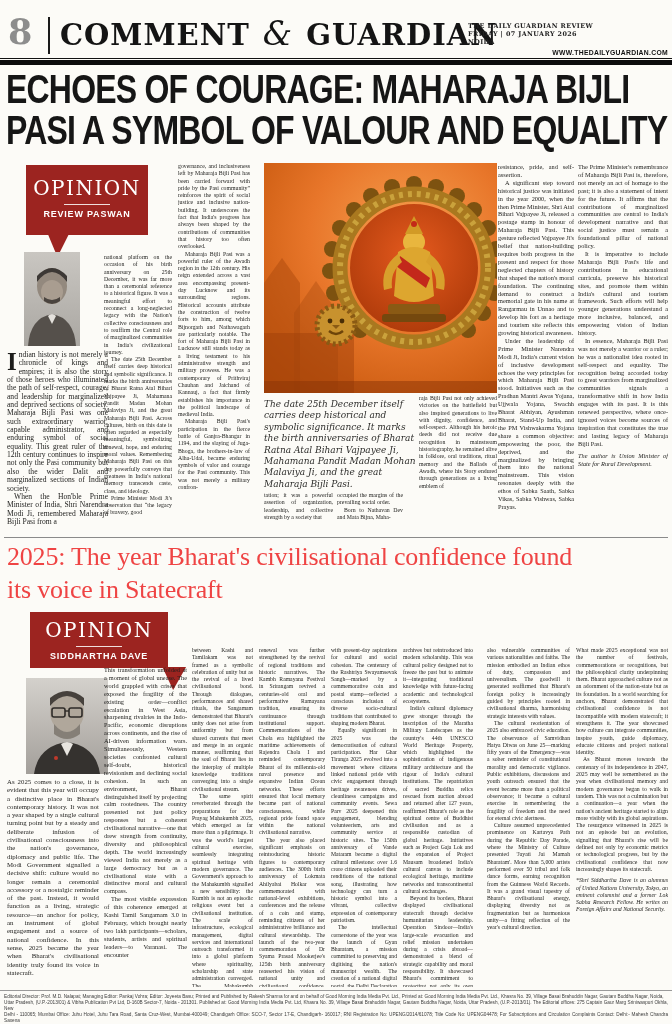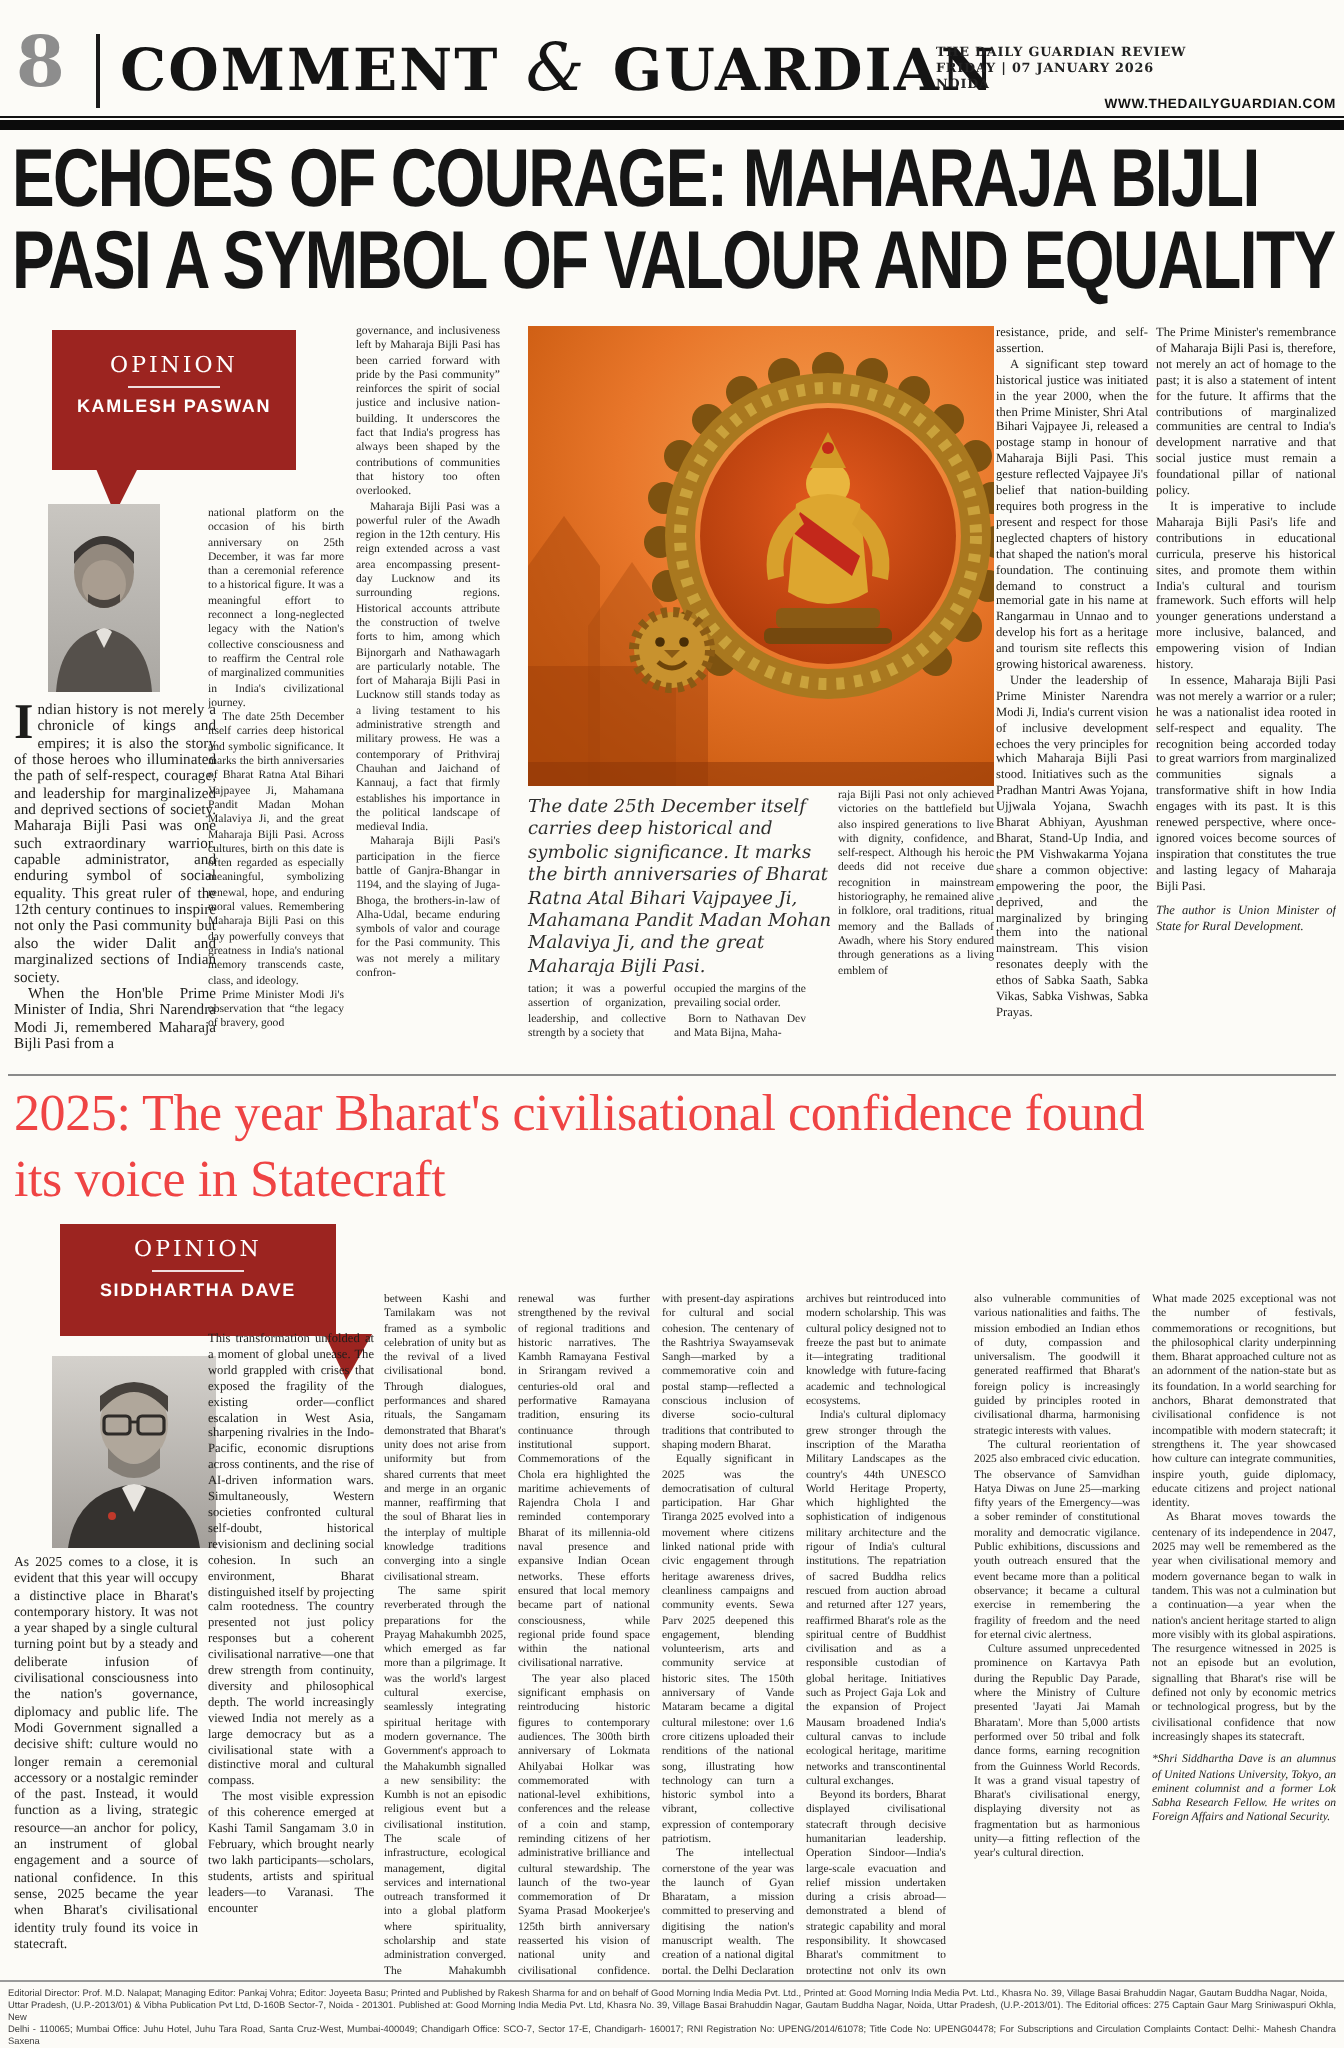--- a/index.html
+++ b/index.html
@@ -23,21 +23,21 @@
 
   
   .h1block{left:6px;top:69px;width:860px;transform:scaleX(.78);transform-origin:0 0;
           font-family:"Liberation Sans",sans-serif;font-weight:700;font-size:41px;
           line-height:41px;letter-spacing:-1px;color:#161616;white-space:nowrap;}
 
   
   .opbox{background:#9c2420;color:#fff;text-align:center;}
   .opbox1{left:26px;top:165px;width:122px;height:70px;}
   .opbox2{left:30px;top:612px;width:138px;height:56px;}
-  .oplabel{font-family:"DejaVu Serif",serif;font-size:11px;letter-spacing:1.5px;padding-top:11px;}
+  .oplabel{font-family:"DejaVu Serif",serif;font-size:20px;letter-spacing:1.5px;padding-top:11px;}
   .opbox2 .oplabel{padding-top:6px;}
   .opline{width:46px;height:1px;background:rgba(255,255,255,.85);margin:4px auto 4px auto;}
   .opauthor{font-family:"Liberation Sans",sans-serif;font-weight:700;font-size:9px;letter-spacing:.8px;}
   .optail{background:#9c2420;clip-path:polygon(12% 0,78% 0,42% 100%);}
   .tail1{left:44px;top:234px;width:32px;height:23px;}
   .tail2{left:158px;top:667px;width:36px;height:23px;}
 
   
   .col{position:absolute;text-align:justify;overflow:hidden;color:#1d1d1b;}
   .col p{margin:0;padding:0;text-indent:7px;}
@@ -107,21 +107,21 @@
   <div class="abs rule-thick"></div>
 
   <div class="abs h1block">
     <div>ECHOES OF COURAGE:  MAHARAJA BIJLI</div>
     <div>PASI A SYMBOL OF VALOUR AND EQUALITY</div>
   </div>
 
   <div class="abs opbox opbox1">
     <div class="oplabel">OPINION</div>
     <div class="opline"></div>
-    <div class="opauthor">KAMLESH PASWAN</div>
+    <div class="opauthor">REVIEW PASWAN</div>
   </div>
   <div class="abs optail tail1"></div>
 
   <svg id="photo1" class="photo" width="56" height="94" viewBox="0 0 56 94">
     <rect width="56" height="94" fill="#d8d5d0"></rect>
     <rect width="56" height="94" fill="url(#p1g)"></rect>
     <defs>
         <linearGradient id="p1g" x1="0" y1="0" x2="0" y2="1">
       <stop offset="0" stop-color="#c9c6c1"></stop>
           <stop offset="1" stop-color="#aaa7a2"></stop>

